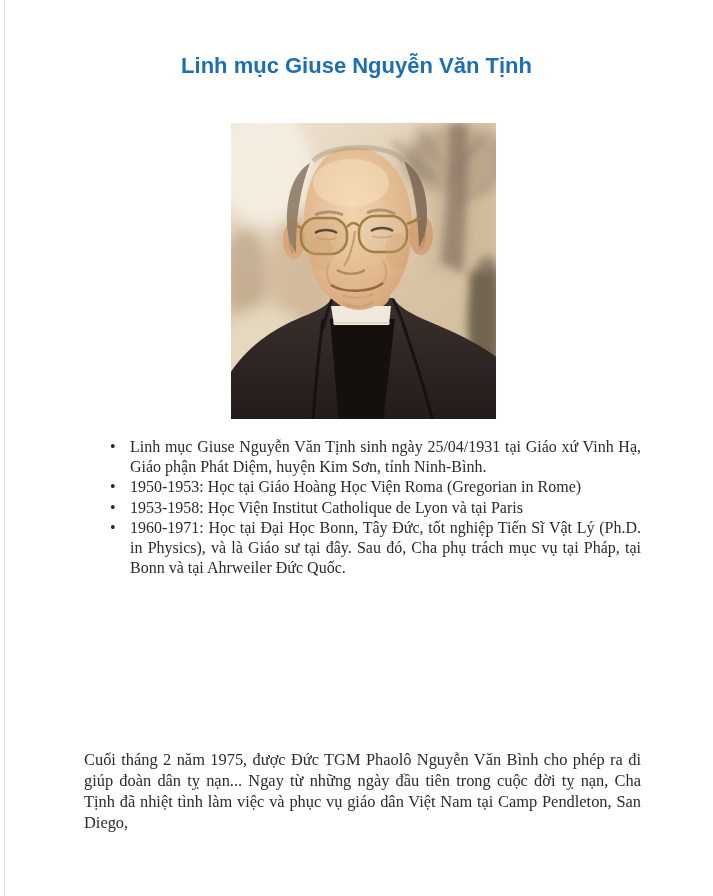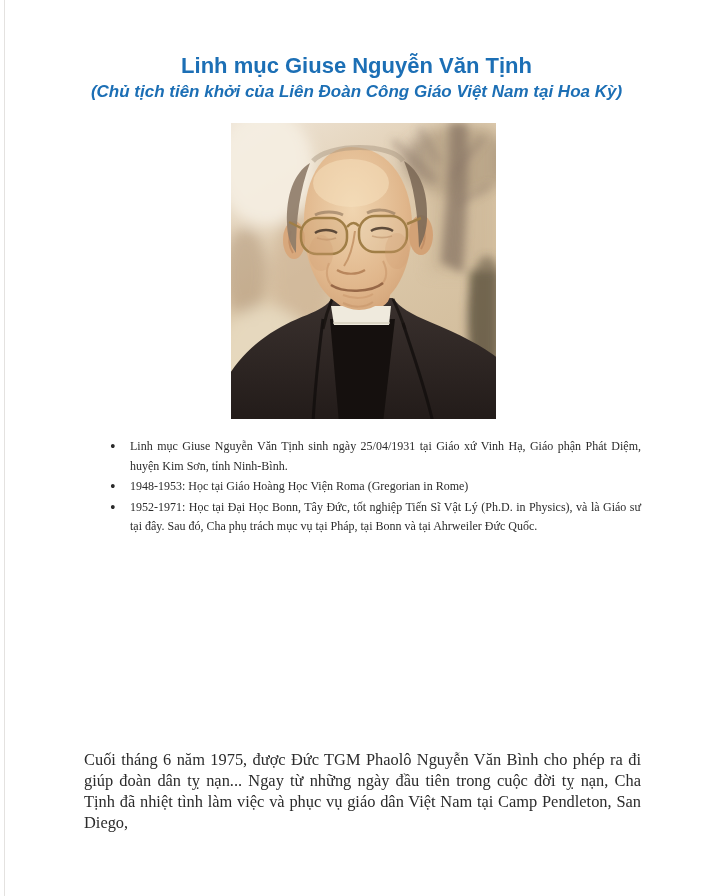--- a/index.html
+++ b/index.html
@@ -37,21 +37,21 @@
   }
   .photo svg { display:block; width:265px; height:296px; }
   .bullets {
     position:absolute; left:84px; top:437px; width:557px;
     list-style:none;
   }
   .bullets li {
     position:relative;
     padding-left:46px;
     margin-bottom:1px;
-    font-size:12px; line-height:19.6px;
+    font-size:16px; line-height:19.6px;
     text-align:justify;
     color:#2b2b2b;
   }
   .bullets li::before {
     content:"\2022";
     position:absolute; left:26px; top:0;
     font-size:16px;
     color:#2b2b2b;
   }
   .closing {
@@ -62,21 +62,20 @@
   }
 </style>
 </head>
 <body>
 
 <div class="page">
 
   <div class="scan-edge"></div>
 
   <h1 class="title">Linh mục Giuse Nguyễn Văn Tịnh</h1>
-  <div class="subtitle">(Chủ tịch tiên khởi của Liên Đoàn Công Giáo Việt Nam tại Hoa Kỳ)</div>
 
   <figure class="photo">
     <svg viewBox="0 0 265 296" xmlns="http://www.w3.org/2000/svg">
       <defs>
         <linearGradient id="pbg" x1="0" y1="0" x2="0.55" y2="1">
           <stop offset="0" stop-color="#efe5d7"></stop>
           <stop offset="0.5" stop-color="#ddc9ab"></stop>
           <stop offset="1" stop-color="#d2bd9c"></stop>
         </linearGradient>
         <linearGradient id="suitg" x1="0" y1="0" x2="0" y2="1">
@@ -168,19 +167,20 @@
       <path d="M112,172 C122,176 134,176 142,171" stroke="#c79468" stroke-width="2" fill="none" opacity="0.5"></path>
       <path d="M112,180 C122,185 134,185 142,179" stroke="#c08e62" stroke-width="2" fill="none" opacity="0.45"></path>
 
       <ellipse cx="90" cy="130" rx="12" ry="18" fill="#cf9f74" opacity="0.3"></ellipse>
       <ellipse cx="166" cy="128" rx="12" ry="18" fill="#cf9f74" opacity="0.28"></ellipse>
     </svg>
   </figure>
 
   <ul class="bullets">
     <li>Linh mục Giuse Nguyễn Văn Tịnh sinh ngày 25/04/1931 tại Giáo xứ Vinh Hạ, Giáo phận Phát Diệm, huyện Kim Sơn, tỉnh Ninh-Bình.</li>
-    <li>1948-1953: Học tại Giáo Hoàng Học Viện Roma (Gregorian in Rome)</li>
-    <li>1952-1971: Học tại Đại Học Bonn, Tây Đức, tốt nghiệp Tiến Sĩ Vật Lý (Ph.D. in Physics), và là Giáo sư tại đây. Sau đó, Cha phụ trách mục vụ tại Pháp, tại Bonn và tại Ahrweiler Đức Quốc.</li>
+    <li>1950-1953: Học tại Giáo Hoàng Học Viện Roma (Gregorian in Rome)</li>
+    <li>1953-1958: Học Viện Institut Catholique de Lyon và tại Paris</li>
+    <li>1960-1971: Học tại Đại Học Bonn, Tây Đức, tốt nghiệp Tiến Sĩ Vật Lý (Ph.D. in Physics), và là Giáo sư tại đây. Sau đó, Cha phụ trách mục vụ tại Pháp, tại Bonn và tại Ahrweiler Đức Quốc.</li>
   </ul>
 
-  <p class="closing">Cuối tháng 6 năm 1975, được Đức TGM Phaolô Nguyễn Văn Bình cho phép ra đi giúp đoàn dân tỵ nạn... Ngay từ những ngày đầu tiên trong cuộc đời tỵ nạn, Cha Tịnh đã nhiệt tình làm việc và phục vụ giáo dân Việt Nam tại Camp Pendleton, San Diego,</p>
+  <p class="closing">Cuối tháng 2 năm 1975, được Đức TGM Phaolô Nguyễn Văn Bình cho phép ra đi giúp đoàn dân tỵ nạn... Ngay từ những ngày đầu tiên trong cuộc đời tỵ nạn, Cha Tịnh đã nhiệt tình làm việc và phục vụ giáo dân Việt Nam tại Camp Pendleton, San Diego,</p>
 
 </div>
 
 </body></html>

